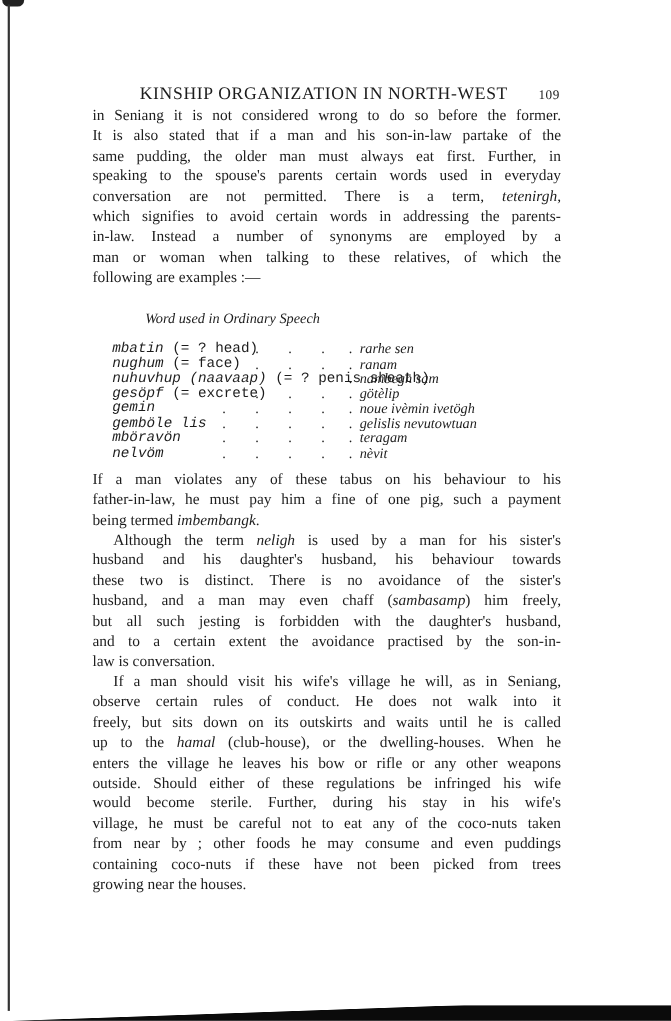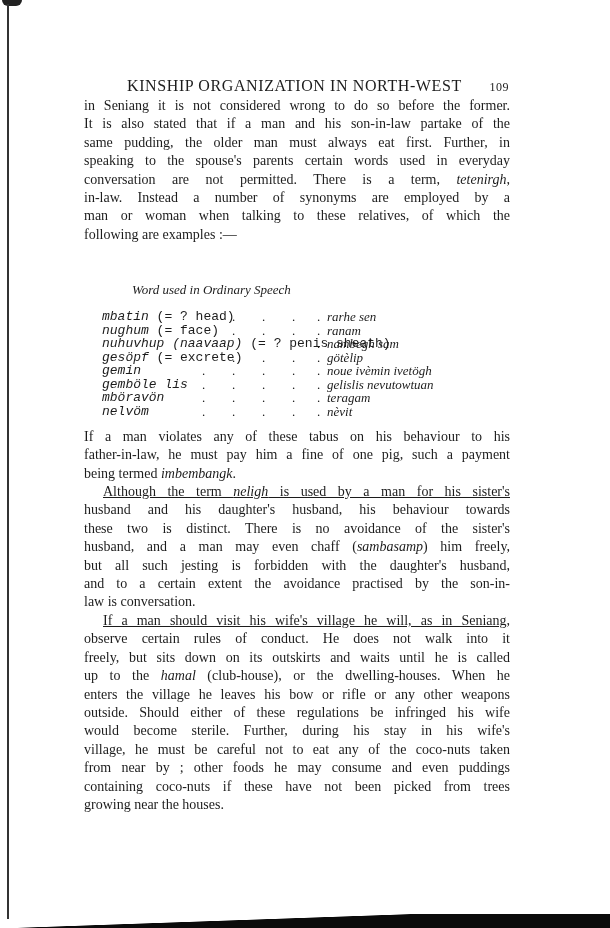--- a/index.html
+++ b/index.html
@@ -24,21 +24,21 @@
   }
   .running-head .title { letter-spacing: 0.6px; }
   .running-head .num { font-size: 12px; }
   .para {
     position: absolute; left: 84px; width: 426px;
     font-family: "Liberation Serif", serif; font-size: 14px; line-height: 18.4px;
     text-align: justify; text-align-last: left;
   }
   .para .ln { display: block; text-align: justify; text-align-last: justify; white-space: nowrap; }
   .para .ln.last { text-align-last: left; }
-  .indent { padding-left: 19px; text-decoration: underline; }
+  .indent { padding-left: 19px; }
   i { font-style: italic; }
   .table-head {
     position: absolute; left: 84px; top: 267px; width: 426px; height: 46px;
     font-family: "Liberation Serif", serif; font-style: italic; font-size: 13px; line-height: 14px;
   }
   .th-left { position: absolute; left: 48px; top: 16px; }
   .th-right { position: absolute; left: 286px; top: 0; width: 140px; text-align: center; }
   .rows {
     position: absolute; left: 102px; top: 310px; width: 410px;
     font-family: "Liberation Serif", serif; font-size: 13px; line-height: 13.5px;
@@ -58,20 +58,21 @@
   <span class="title">KINSHIP ORGANIZATION IN NORTH-WEST</span>
   <span class="num">109</span>
 </div>
 
 <div class="para" style="top:97px;">
   <span class="ln">in Seniang it is not considered wrong to do so before the former.</span>
   <span class="ln">It is also stated that if a man and his son-in-law partake of the</span>
   <span class="ln">same pudding, the older man must always eat first.  Further, in</span>
   <span class="ln">speaking to the spouse's parents certain words used in everyday</span>
   <span class="ln"><span>conversation are not permitted.  There is a term, </span><i>tetenirgh</i><span>,</span></span>
+  <span class="ln">which signifies to avoid certain words in addressing the parents-</span>
   <span class="ln">in-law.  Instead a number of synonyms are employed by a</span>
   <span class="ln">man or woman when talking to these relatives, of which the</span>
   <span class="ln last">following are examples :—</span>
 </div>
 
 <div class="table-head">
   <div class="th-left">Word used in Ordinary Speech</div>
 </div>
 
 <div class="rows" id="rows">

